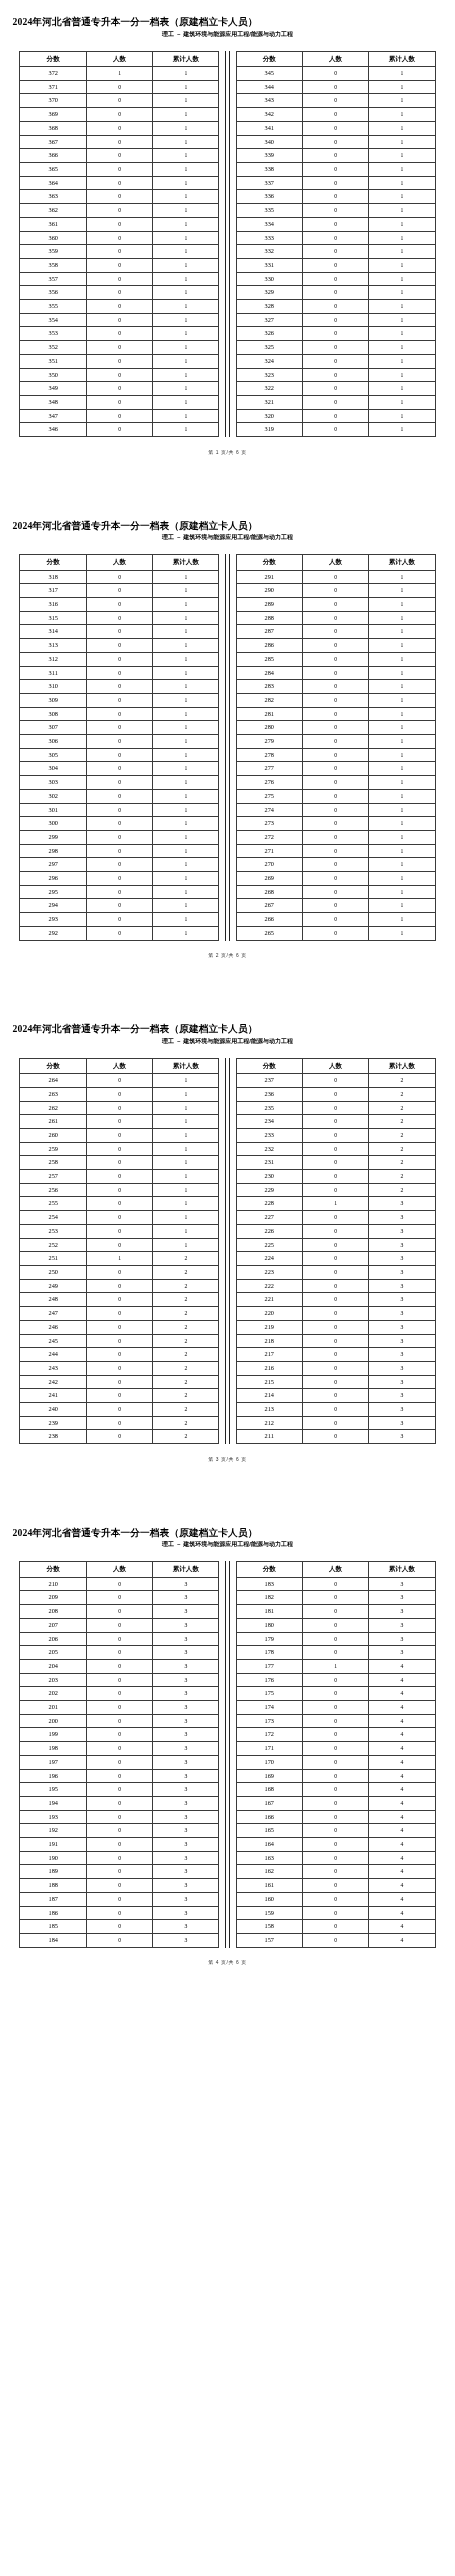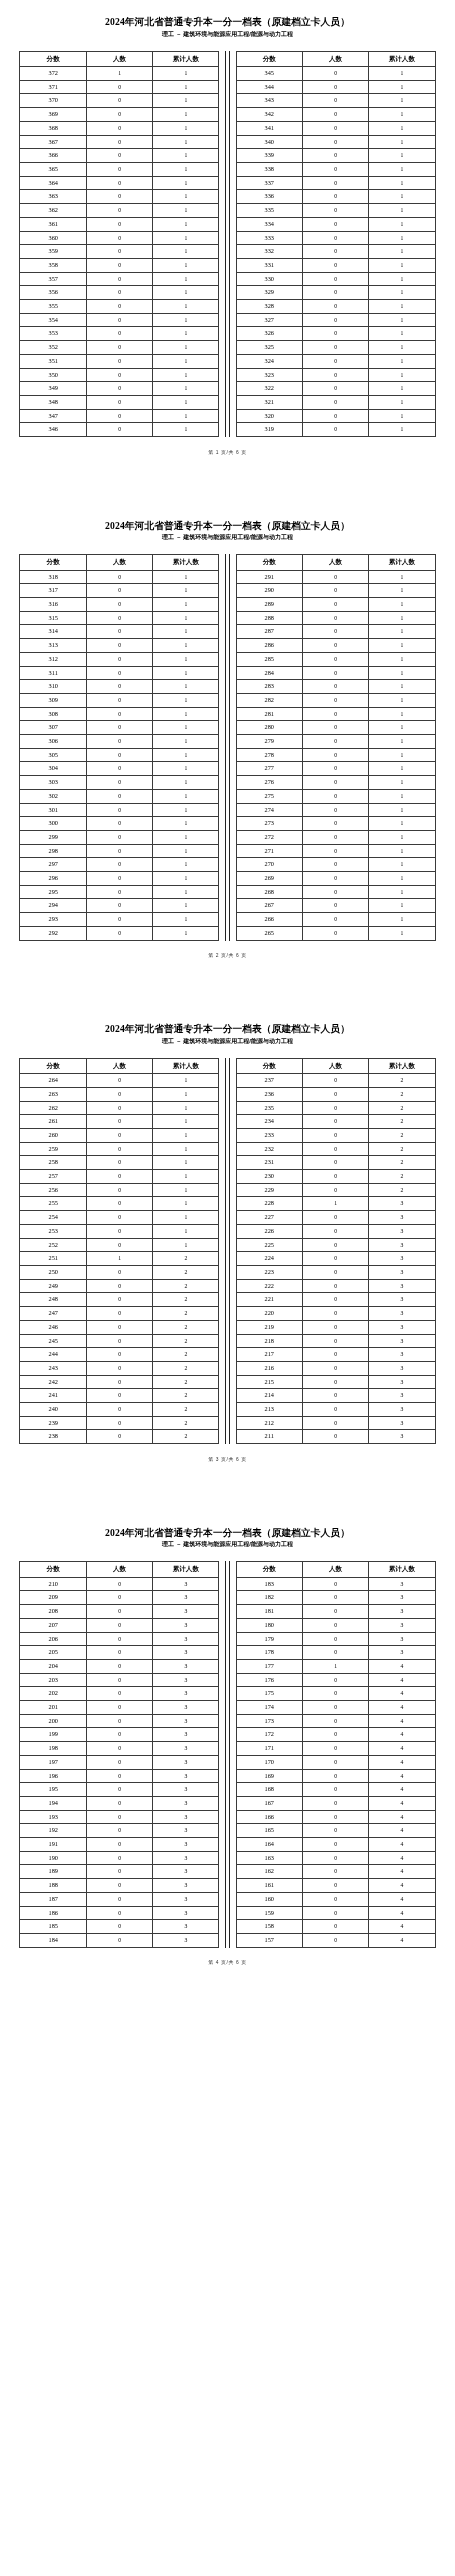--- a/index.html
+++ b/index.html
@@ -17,21 +17,20 @@
     width: 455px;
     box-sizing: border-box;
     padding: 0 0 0 0;
     position: relative;
     page-break-after: always;
   }
   .page-inner {
     padding: 0 12.6px;
   }
   .doc-title {
-    text-align: center;
     font-family: "Liberation Serif", "DejaVu Serif", serif;
     font-size: 9.7px;
     font-weight: bold;
     letter-spacing: 0.1px;
     margin: 0;
     padding-top: 15px;
     line-height: 1.35;
   }
   .doc-subtitle {
     text-align: center;

